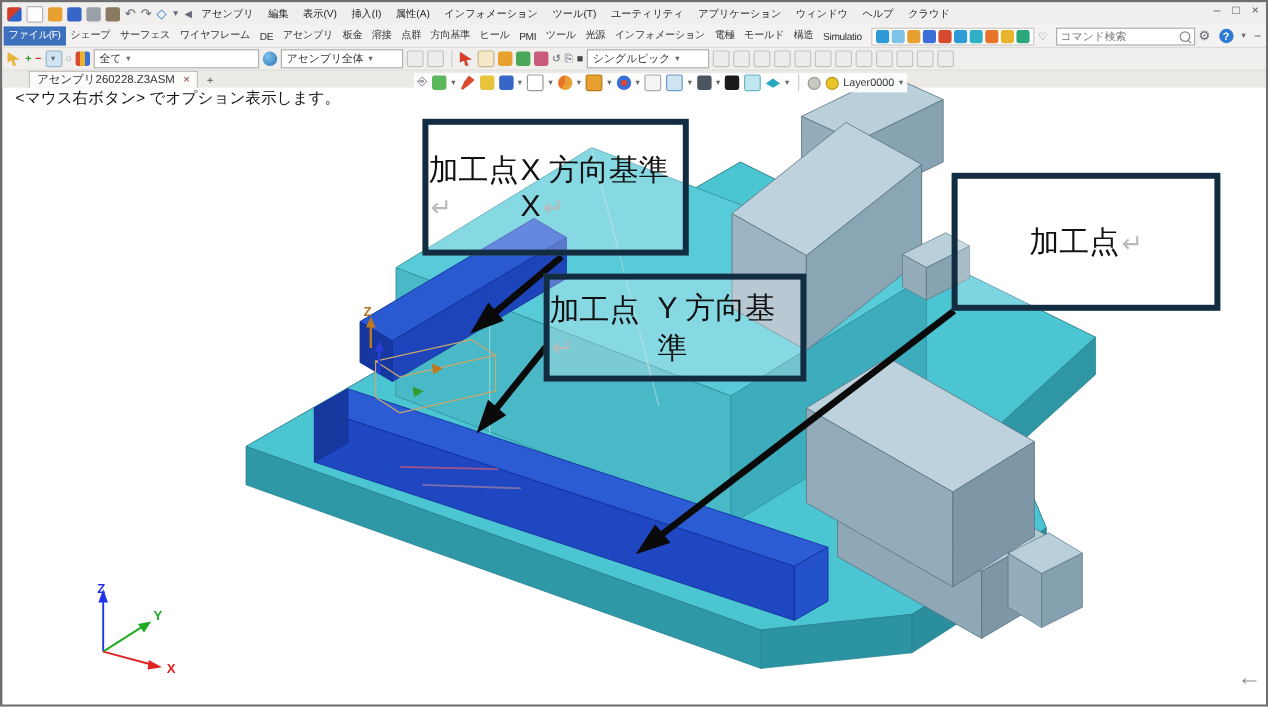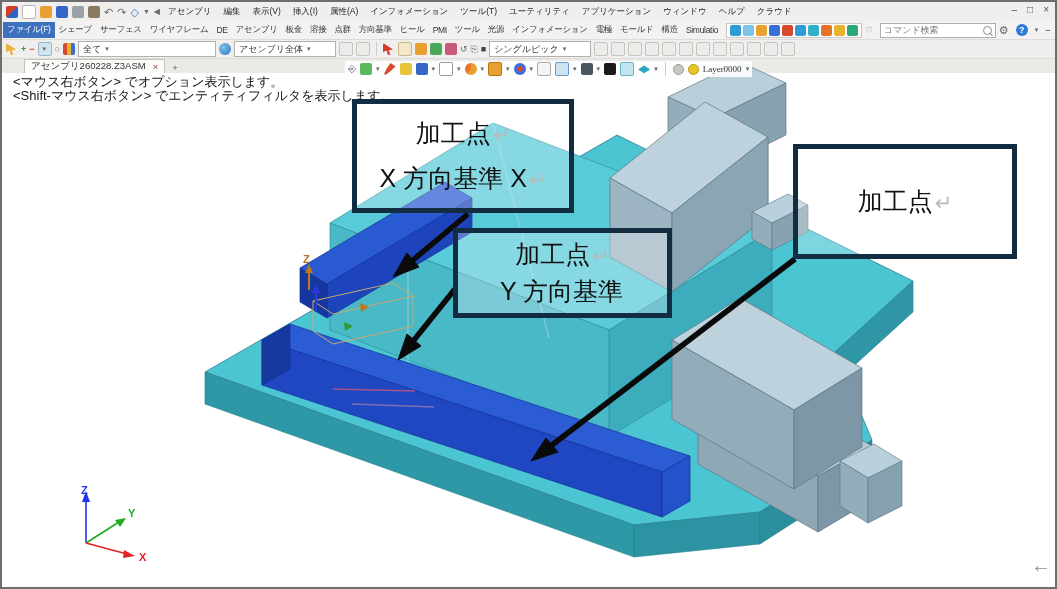--- a/index.html
+++ b/index.html
@@ -45,21 +45,21 @@
   #canvas{position:absolute;top:73px;left:2px;right:2px;bottom:2px;background:#fff;}
   #prompt{position:absolute;left:11px;top:2px;font-size:13px;color:#141414;line-height:14px;}
   
   #viewbar{position:absolute;left:345px;top:61px;display:flex;align-items:center;gap:4px;font-size:9px;
            color:#444;background:rgba(255,255,255,.9);padding:1px 3px;white-space:nowrap;}
   #viewbar .ic{width:12px;height:12px;}
   .dda{font-size:7px;color:#666;}
   .bulb{width:9px;height:9px;border-radius:50%;display:inline-block;}
   
   .callout{position:absolute;border:5px solid #122c42;background:rgba(255,255,255,0.28);
-           display:flex;flex-direction:column;justify-content:space-evenly;align-items:center;
+           display:flex;flex-direction:row;justify-content:space-evenly;align-items:center;
            font-size:25px;color:#111;z-index:5;}
   .callout .mk{color:#b9b9b9;font-size:21px;margin-left:2px;}
   #scene{position:absolute;left:0;top:0;z-index:2;}
   #back-arrow{position:absolute;right:6px;bottom:12px;font-size:20px;color:#8f8f8f;z-index:6;}
 </style>
 </head>
 <body>
 
 <div id="app">
 
@@ -276,21 +276,20 @@
       <text x="128" y="517" font-size="11" font-weight="bold" fill="#1faa1f">Y</text>
       <line x1="86" y1="543" x2="127" y2="554" stroke="#e02222" stroke-width="1.6"></line>
       <polygon points="135,556 124,550 123,558" fill="#e02222"></polygon>
       <text x="139" y="561" font-size="11" font-weight="bold" fill="#e02222">X</text>
     </g>
   </svg>
 
   <div id="canvas" style="background:transparent;z-index:3;pointer-events:none;">
     <div id="prompt">
       <div>&lt;マウス右ボタン&gt; でオプション表示します。</div>
-      <div>&lt;Shift-マウス右ボタン&gt; でエンティティフィルタを表示します。</div>
     </div>
   </div>
 
   <div id="viewbar" style="z-index:4;">
     <span class="glyph" style="font-size:10px;">⎆</span>
     <span class="ic" style="background:#5cb85c;"></span>
       <span class="dda">▾</span>
     <span class="ic" style="background:#d84a30;clip-path:polygon(0 100%,30% 40%,60% 0,100% 30%,55% 70%,15% 100%);"></span>
     <span class="ic" style="background:#e8c43a;"></span>
     <span class="ic" style="background:#3566c8;"></span>
@@ -308,21 +307,21 @@
       <span class="dda">▾</span>
     <span class="ic" style="background:#4a5560;"></span>
       <span class="dda">▾</span>
     <span class="ic" style="background:#1a1a1a;"></span>
     <span class="ic" style="background:#bfe6ee;border:1px solid #6ab4c4;"></span>
     <span class="ic" style="background:#2aa8c0;clip-path:polygon(0 55%,50% 20%,100% 55%,50% 85%);"></span>
       <span class="dda">▾</span>
     <span class="sep"></span>
     <span class="bulb" style="background:#c8c8c0;border:1px solid #9a9a90;"></span>
     <span class="bulb" style="background:#e8c428;border:1px solid #b89a18;"></span>
-    <span style="color:#333;font-family:Liberation Serif, serif;">Layer0000</span>
+    <span style="color:#333;">Layer0000</span>
     <span class="dda">▾</span>
   </div>
 
   <div class="callout" style="left:352px;top:99px;width:212px;height:104px;">
     <div><span>加工点</span><span class="mk">↵</span></div>
     <div><span>X 方向基準 X</span><span class="mk">↵</span></div>
   </div>
   <div class="callout" style="left:453px;top:228px;width:209px;height:80px;">
     <div><span>加工点</span><span class="mk">↵</span></div>
     <div><span>Y 方向基準</span><span class="mk"></span></div>

